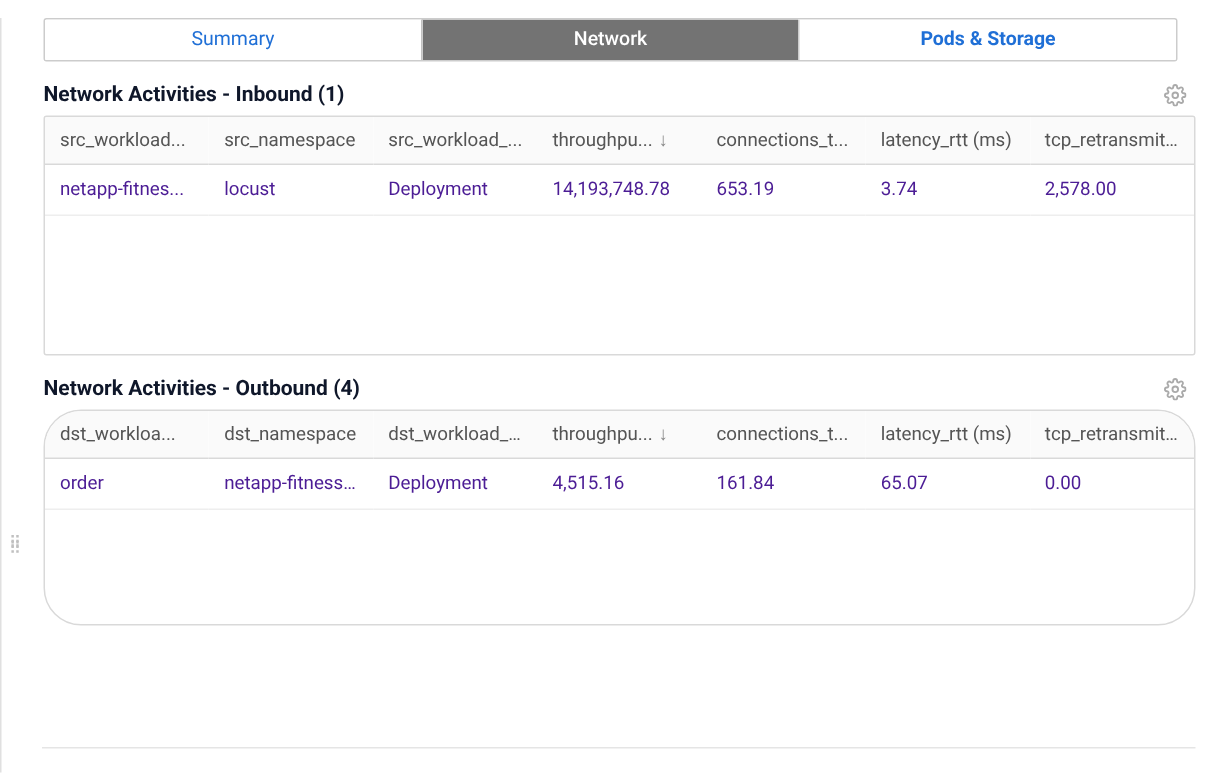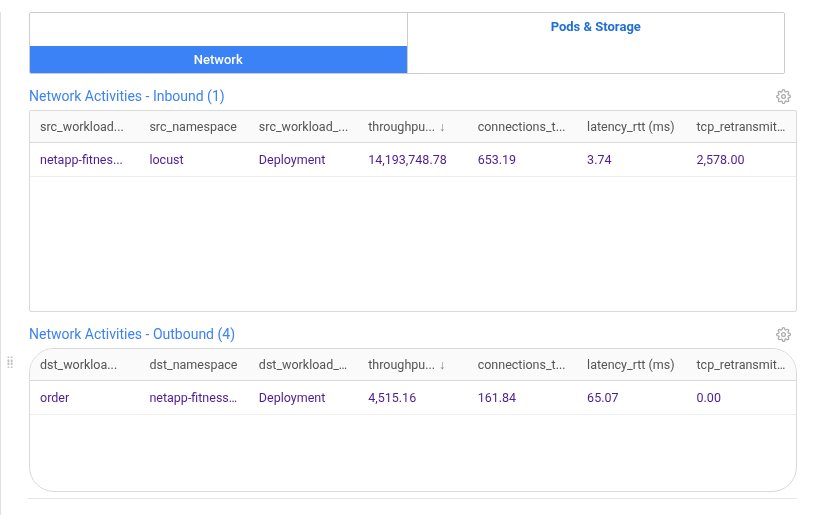--- a/index.html
+++ b/index.html
@@ -41,42 +41,42 @@
   .tab {
     flex: 1;
     text-align: center;
     padding: 6px 0;
     font-size: 13px;
     color: #1f6fd6;
     cursor: pointer;
     background: #fff;
   }
   .tab + .tab { border-left: 1px solid #ccc; font-weight: bold; }
-  .tab.active { background: #3b82f6; color: #fff; font-weight: 500; margin-top: 33px; }
+  .tab.active { background: #737373; color: #fff; font-weight: 500; }
   .section {
     margin: 14px 16px 0 28px;
   }
   .section-header {
     display: flex;
     align-items: center;
     justify-content: space-between;
     margin-bottom: 6px;
     padding-right: 6px;
   }
-  .section-title { font-size: 14px; color: #3b82f6; }
+  .section-title { font-size: 14px; color: #0f172a; font-weight: bold; }
   .gear {
     color: #aaa;
     cursor: pointer;
     display: inline-flex;
   }
   .table-wrap {
     border: 1px solid #d9d9d9;
     border-radius: 2px;
     overflow: hidden;
-    height: 202px;
+    height: 160px;
   }
   .table-wrap.outbound {
     height: 144px;
     overflow-y: hidden;
     border-radius: 25px;
   }
   table {
     width: 100%;
     border-collapse: collapse;
     table-layout: fixed;
@@ -125,20 +125,21 @@
     border-top: 1px solid #e5e5e5;
   }
 </style>
 </head>
 <body>
 
 <div class="panel">
 
 
   <div class="tabs">
+    <div class="tab">Summary</div>
     <div class="tab active">Network</div>
     <div class="tab">Pods &amp; Storage</div>
   </div>
 
   <div class="section">
     <div class="section-header">
       <span class="section-title">Network Activities - Inbound (1)</span>
       <span class="gear">
         <svg width="15" height="15" viewBox="0 0 24 24" fill="none" stroke="currentColor" stroke-width="2">
             <circle cx="12" cy="12" r="3"></circle>

